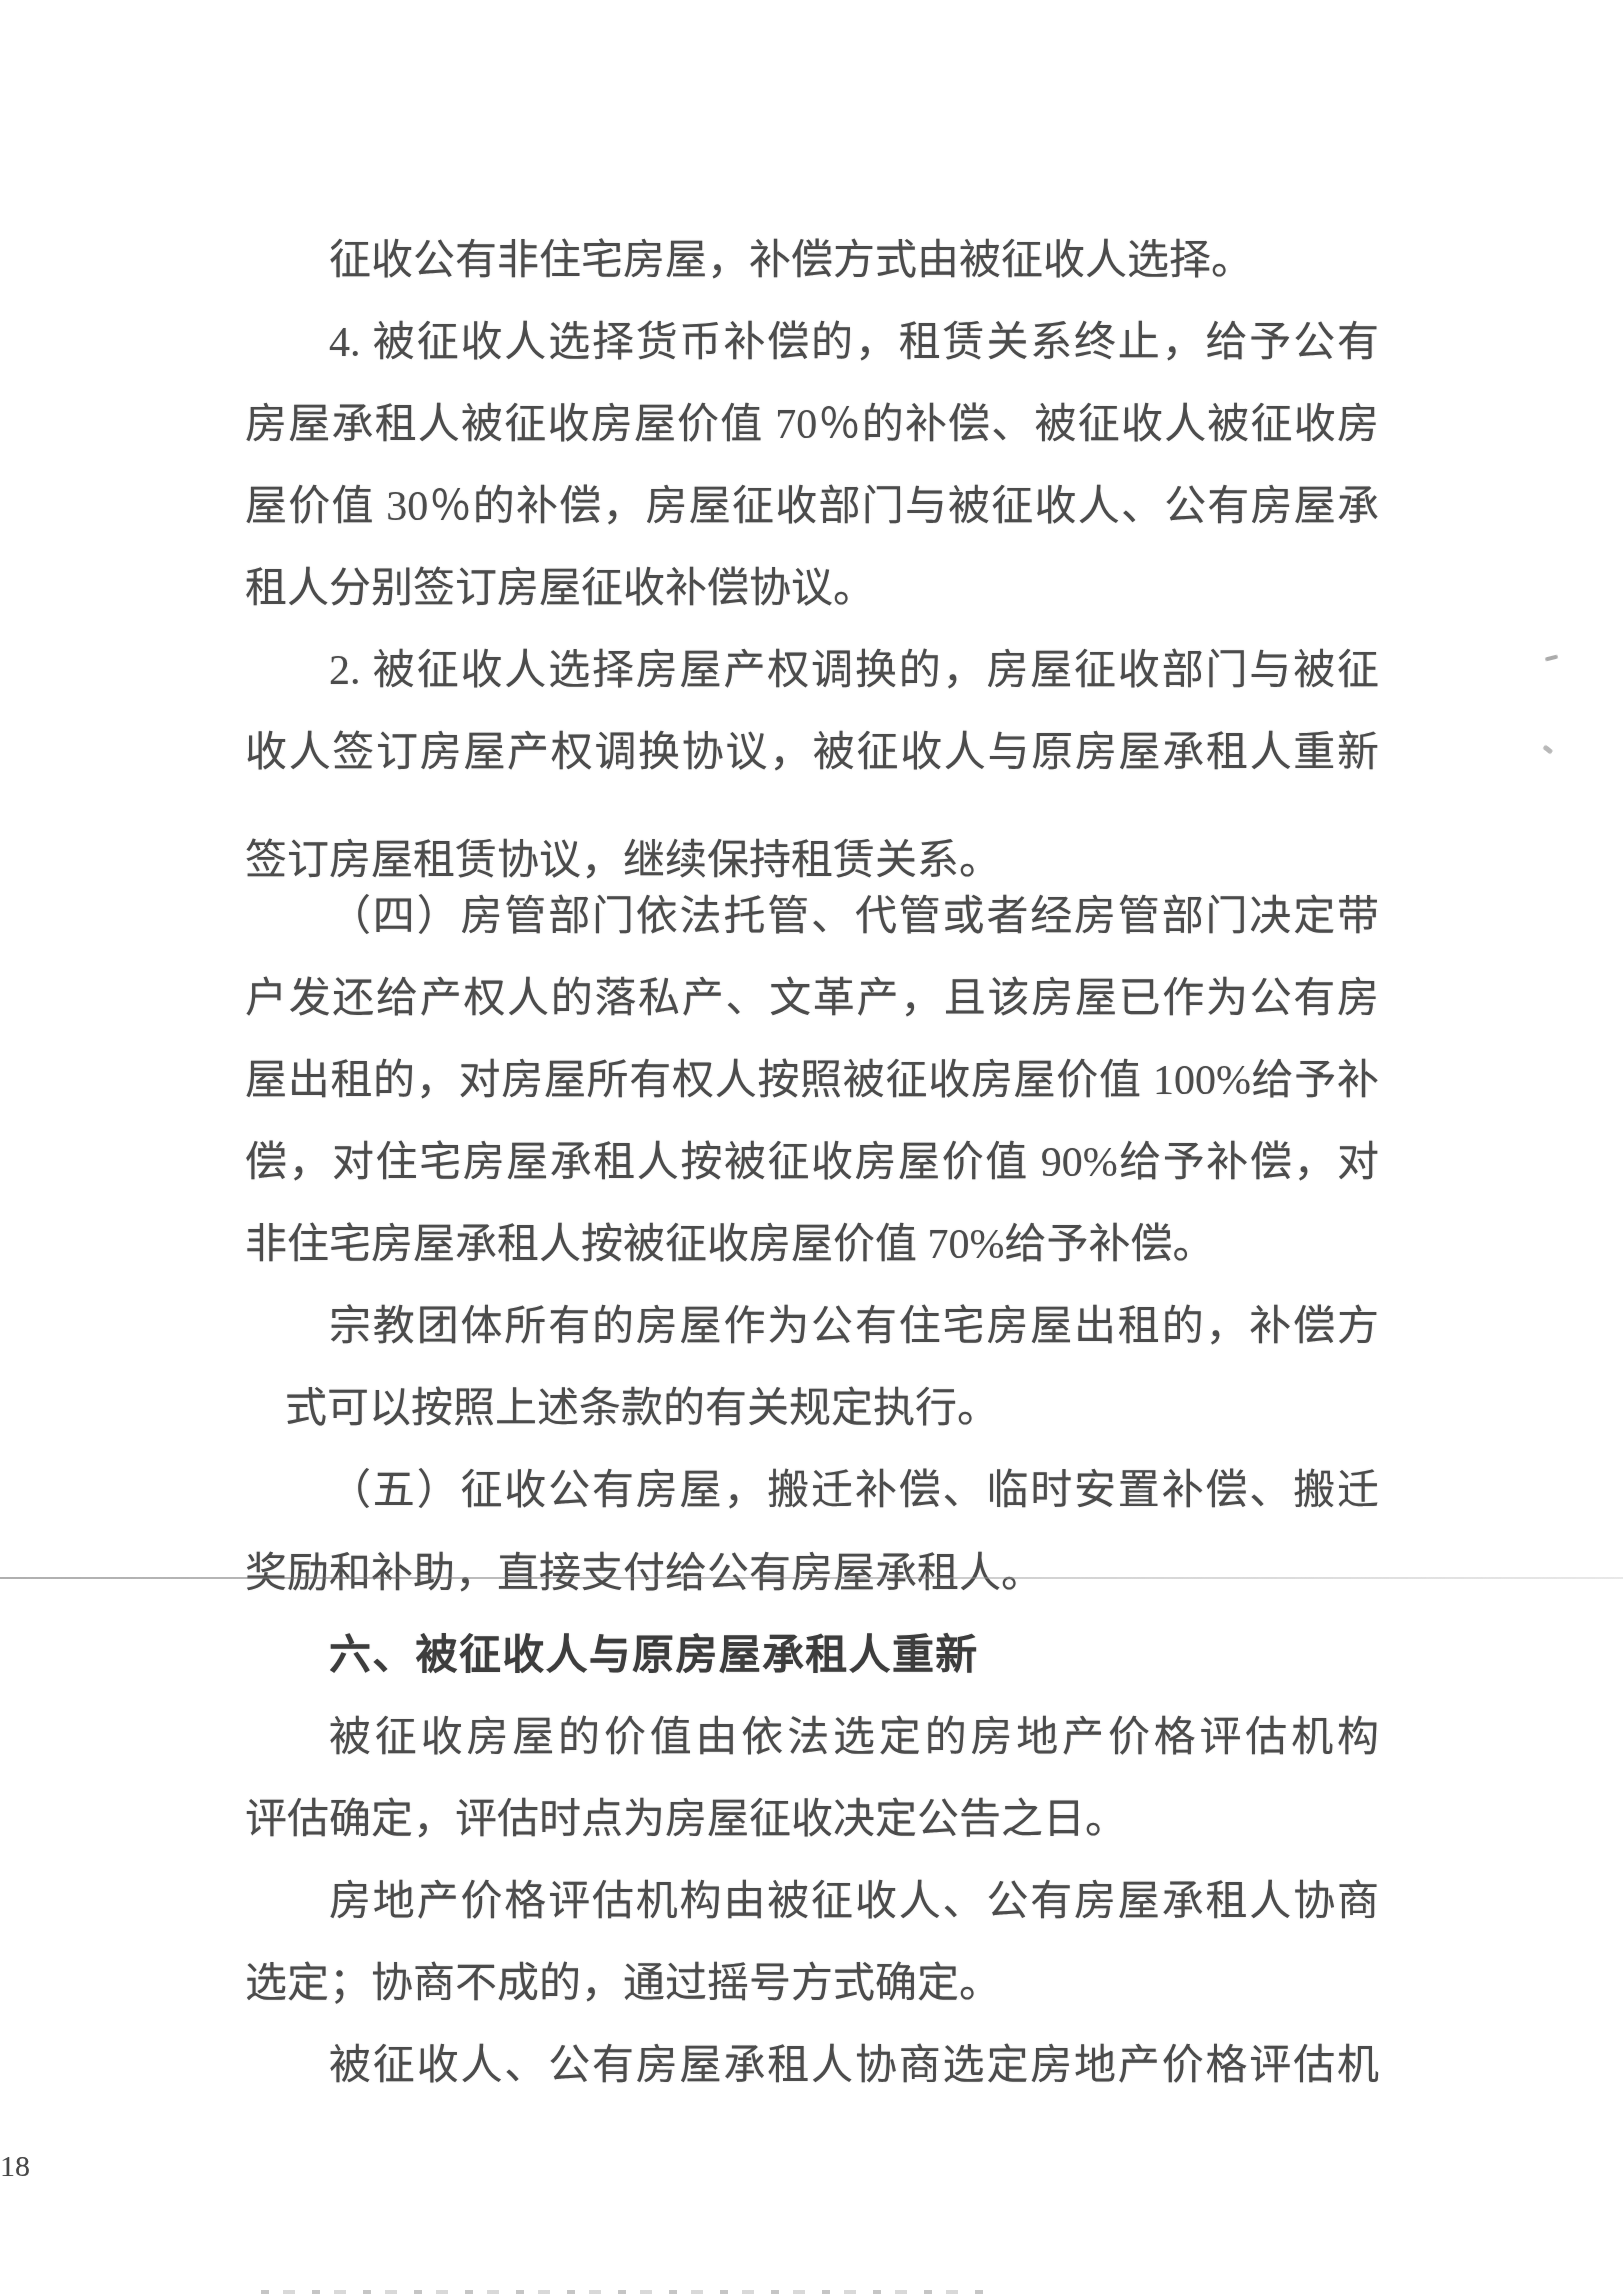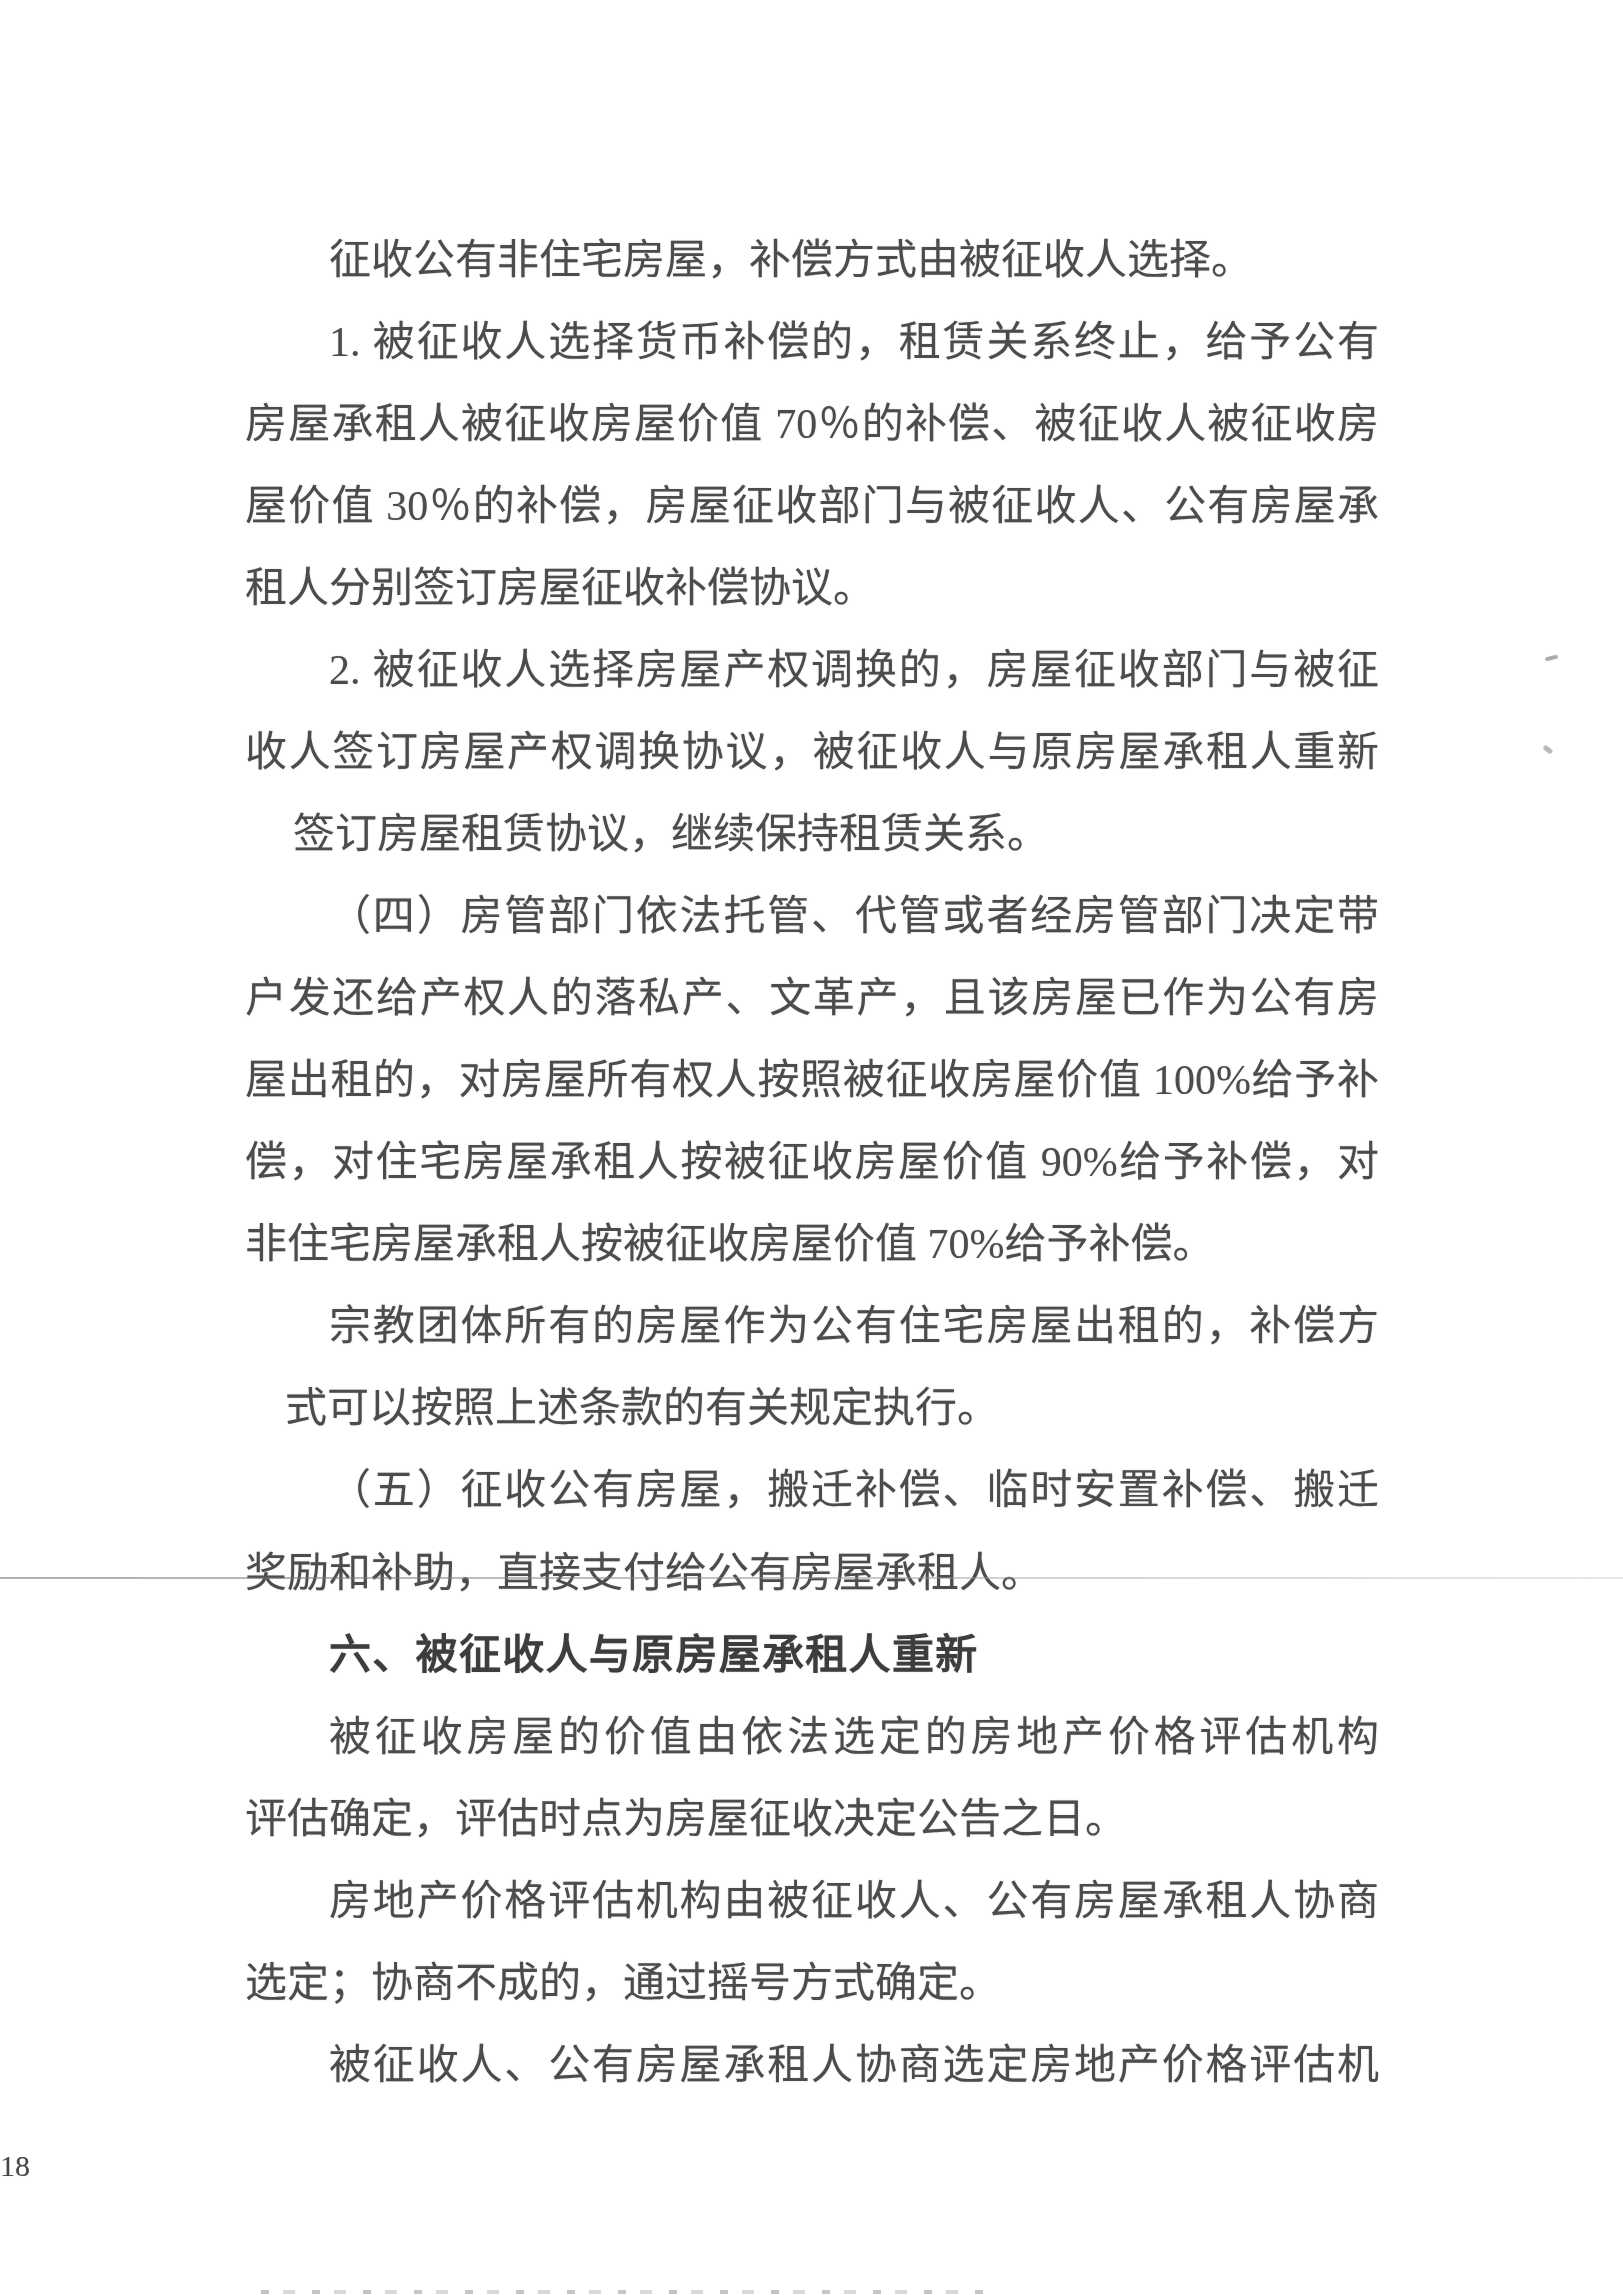--- a/index.html
+++ b/index.html
@@ -110,27 +110,27 @@
       rgba(255,255,255,0) 34px, rgba(255,255,255,0) 51px);
     filter: blur(0.7px);
   }
 </style>
 </head>
 <body>
 
 <div class="page">
   <div class="text-layer" style="color: rgb(76, 76, 76);">
       <div class="line indent" style="top: 219px;">征收公有非住宅房屋，补偿方式由被征收人选择。</div>
-      <div class="line fill indent" style="top: 301px;">1. 被征收人选择货币补偿的，租赁关系终止，给予公有</div>
+      <div class="line fill indent" style="top: 301px;">4. 被征收人选择货币补偿的，租赁关系终止，给予公有</div>
       <div class="line fill" style="top: 383px;">房屋承租人被征收房屋价值 70％的补偿、被征收人被征收房</div>
       <div class="line fill" style="top: 465px;">屋价值 30％的补偿，房屋征收部门与被征收人、公有房屋承</div>
       <div class="line" style="top: 547px;">租人分别签订房屋征收补偿协议。</div>
       <div class="line fill indent" style="top: 629px;">2. 被征收人选择房屋产权调换的，房屋征收部门与被征</div>
       <div class="line fill" style="top: 711px;">收人签订房屋产权调换协议，被征收人与原房屋承租人重新</div>
-      <div class="line" style="top: 793px; margin-left: 48px;">签订房屋租赁协议，继续保持租赁关系。</div>
+      <div class="line" style="top: 819px;">签订房屋租赁协议，继续保持租赁关系。</div>
       <div class="line fill indent" style="top: 875px;">（四）房管部门依法托管、代管或者经房管部门决定带</div>
       <div class="line fill" style="top: 957px;">户发还给产权人的落私产、文革产，且该房屋已作为公有房</div>
       <div class="line fill" style="top: 1039px;">屋出租的，对房屋所有权人按照被征收房屋价值 100%给予补</div>
       <div class="line fill" style="top: 1121px;">偿，对住宅房屋承租人按被征收房屋价值 90%给予补偿，对</div>
       <div class="line" style="top: 1203px;">非住宅房屋承租人按被征收房屋价值 70%给予补偿。</div>
       <div class="line fill indent" style="top: 1285px;">宗教团体所有的房屋作为公有住宅房屋出租的，补偿方</div>
       <div class="line" style="top: 1367px; margin-left: 40px;">式可以按照上述条款的有关规定执行。</div>
       <div class="line fill indent" style="top: 1449px;">（五）征收公有房屋，搬迁补偿、临时安置补偿、搬迁</div>
       <div class="line" style="top: 1532px;">奖励和补助，直接支付给公有房屋承租人。</div>
       <div class="line indent bold" style="top: 1614px;">六、被征收人与原房屋承租人重新</div>

